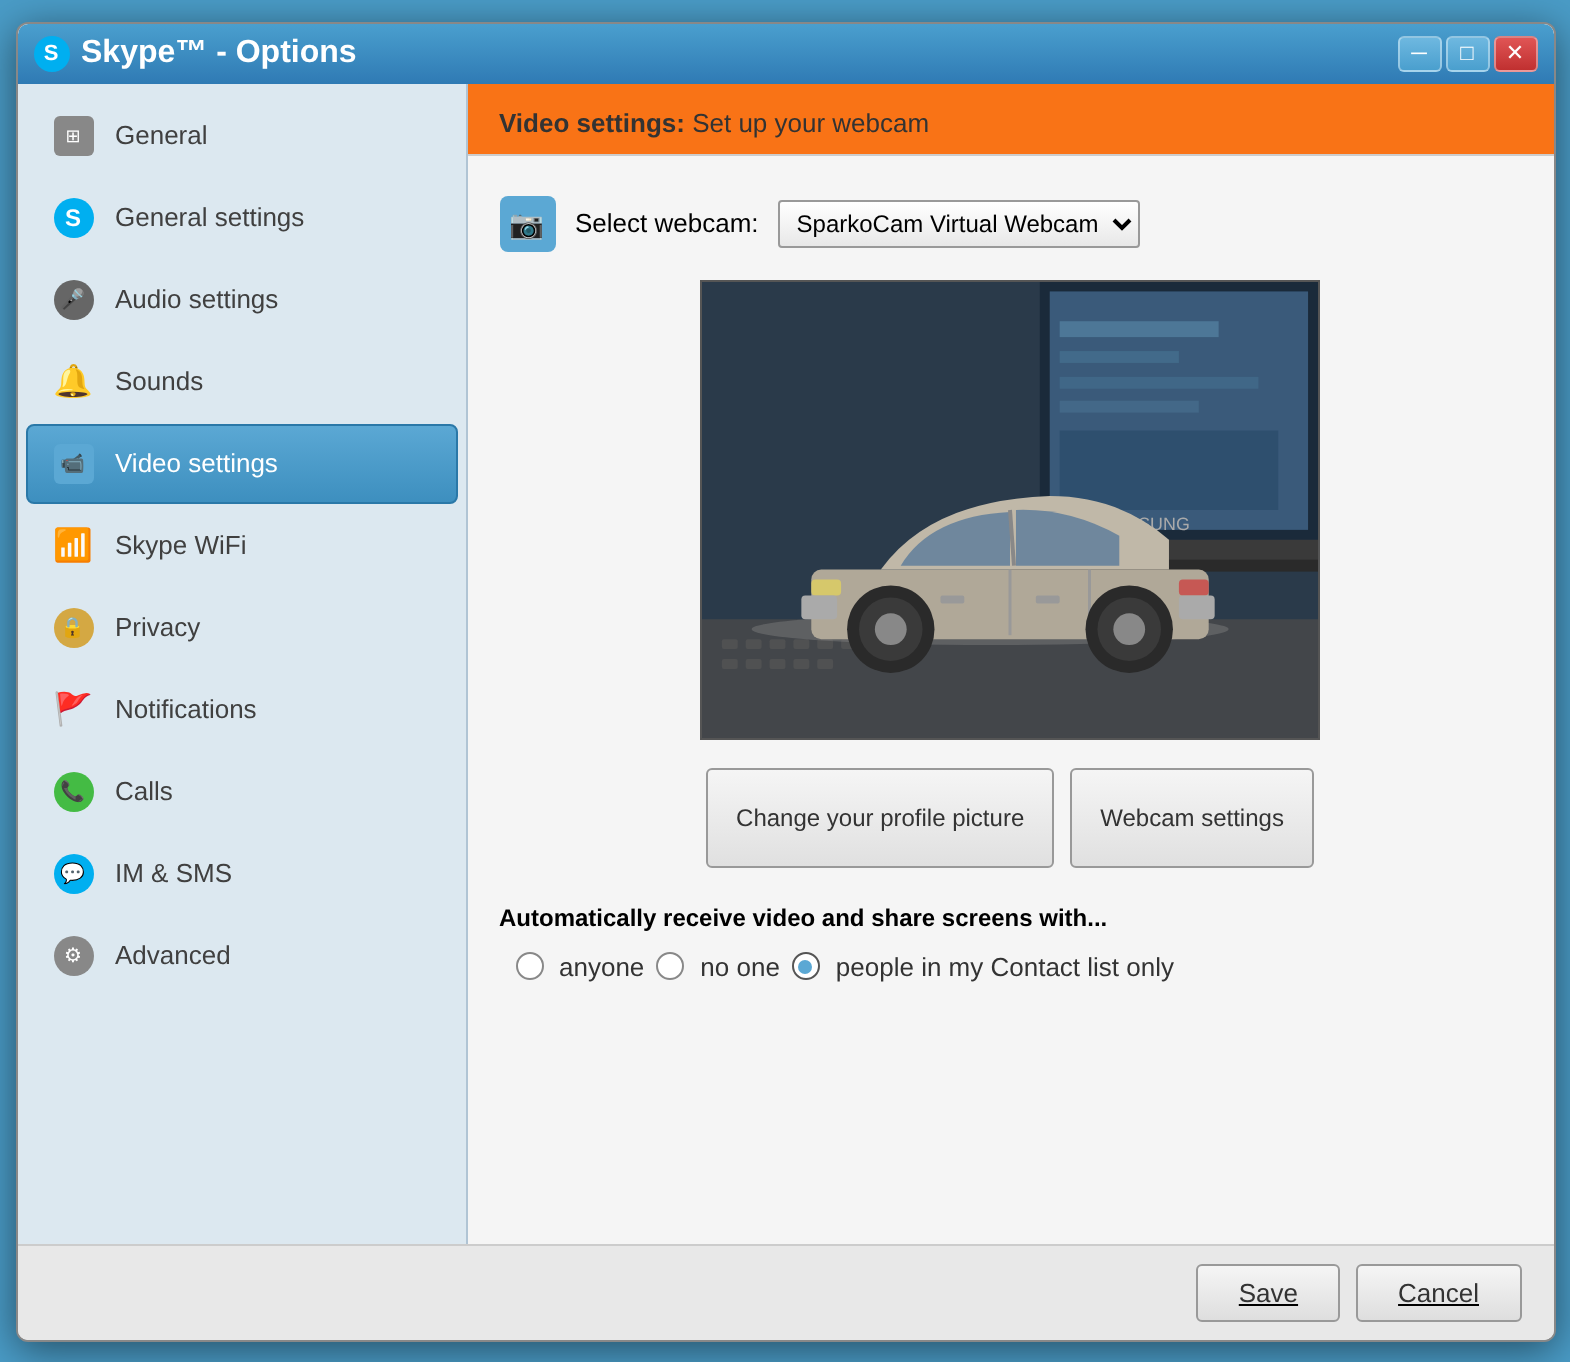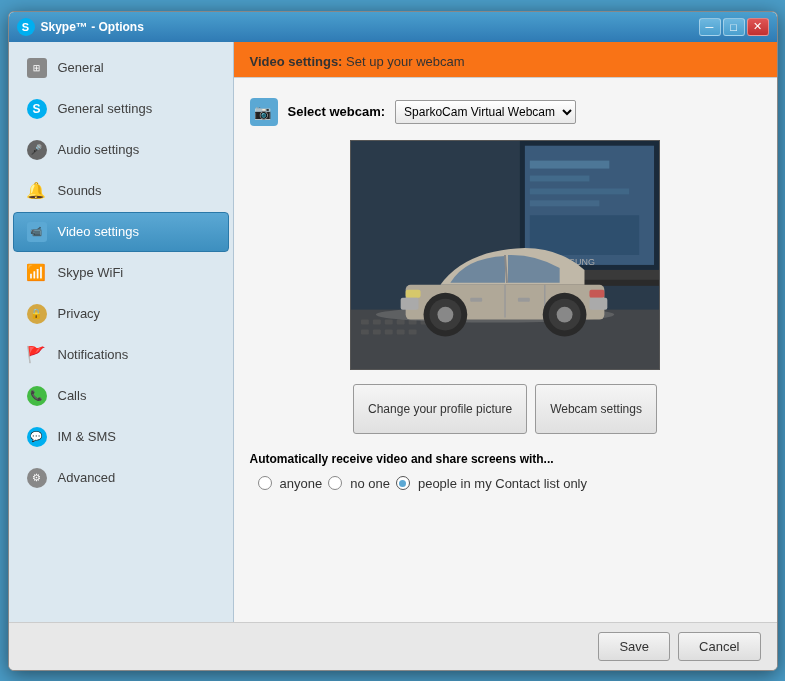--- a/index.html
+++ b/index.html
@@ -45,21 +45,21 @@
       border-radius: 50%;
       display: flex;
       align-items: center;
       justify-content: center;
       color: white;
       font-size: 11px;
       font-weight: bold;
     }
     .title-bar-text {
       color: white;
-      font-size: 12px;
+      font-size: 16px;
       font-weight: 600;
       flex: 1;
     }
     .title-bar-buttons {
       display: flex;
       gap: 2px;
     }
     .tb-btn {
       width: 22px;
       height: 18px;
@@ -243,21 +243,21 @@
       background: #5ba8d4;
       border-radius: 4px;
       display: flex;
       align-items: center;
       justify-content: center;
       color: white;
       font-size: 14px;
     }
     .webcam-label {
       font-size: 13px;
-      font-weight: 700;
+      font-weight: 400;
     }
 
     
     .webcam-preview {
       width: 310px;
       height: 230px;
       background: #222;
       border: 1px solid #555;
       margin: 0 auto 14px auto;
       display: block;
@@ -352,20 +352,21 @@
     .bottom-bar {
       height: 48px;
       background: #e8e8e8;
       border-top: 1px solid #ccc;
       display: flex;
       align-items: center;
       justify-content: flex-end;
       padding: 0 16px;
       gap: 8px;
       flex-shrink: 0;
+      text-decoration: underline;
     }
     .bottom-btn {
       padding: 6px 20px;
       border: 1px solid #999;
       border-radius: 3px;
       background: linear-gradient(to bottom, #f5f5f5, #dedede);
       font-size: 13px;
       cursor: pointer;
       color: #333;
     }

